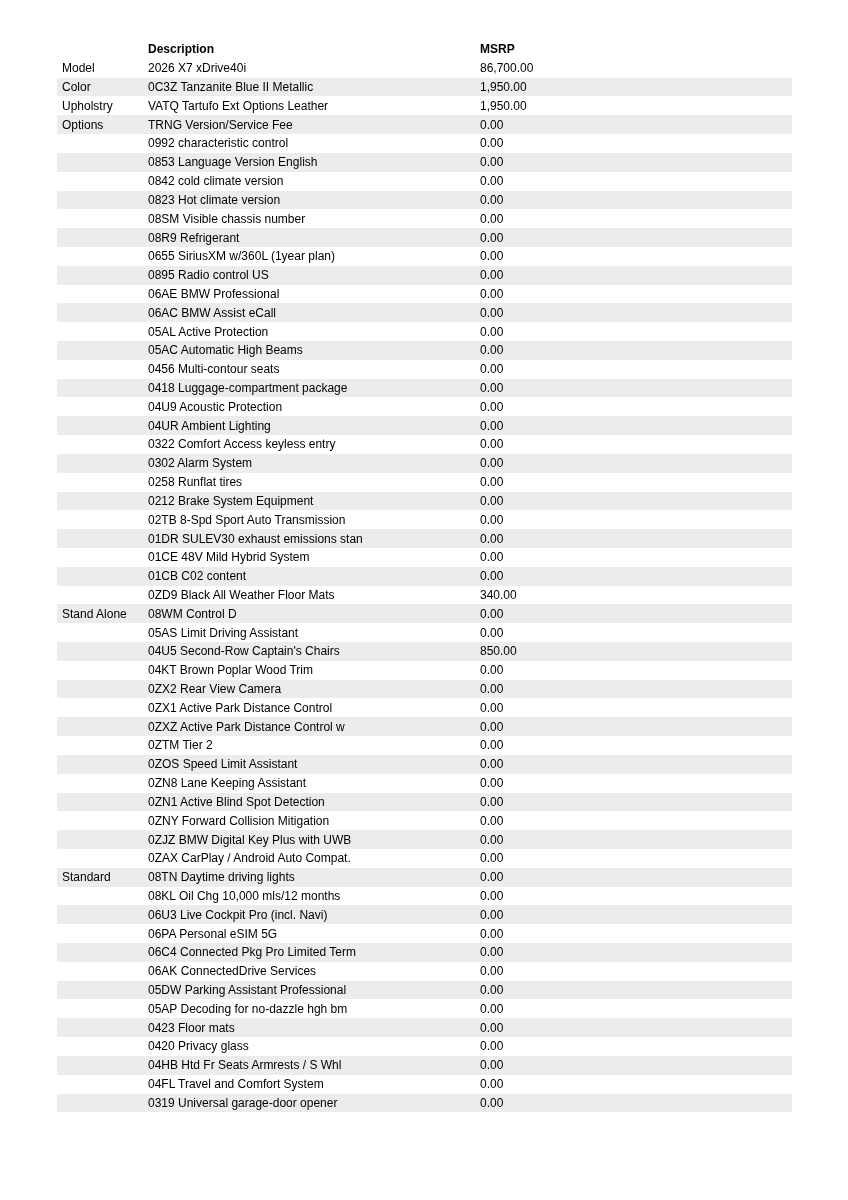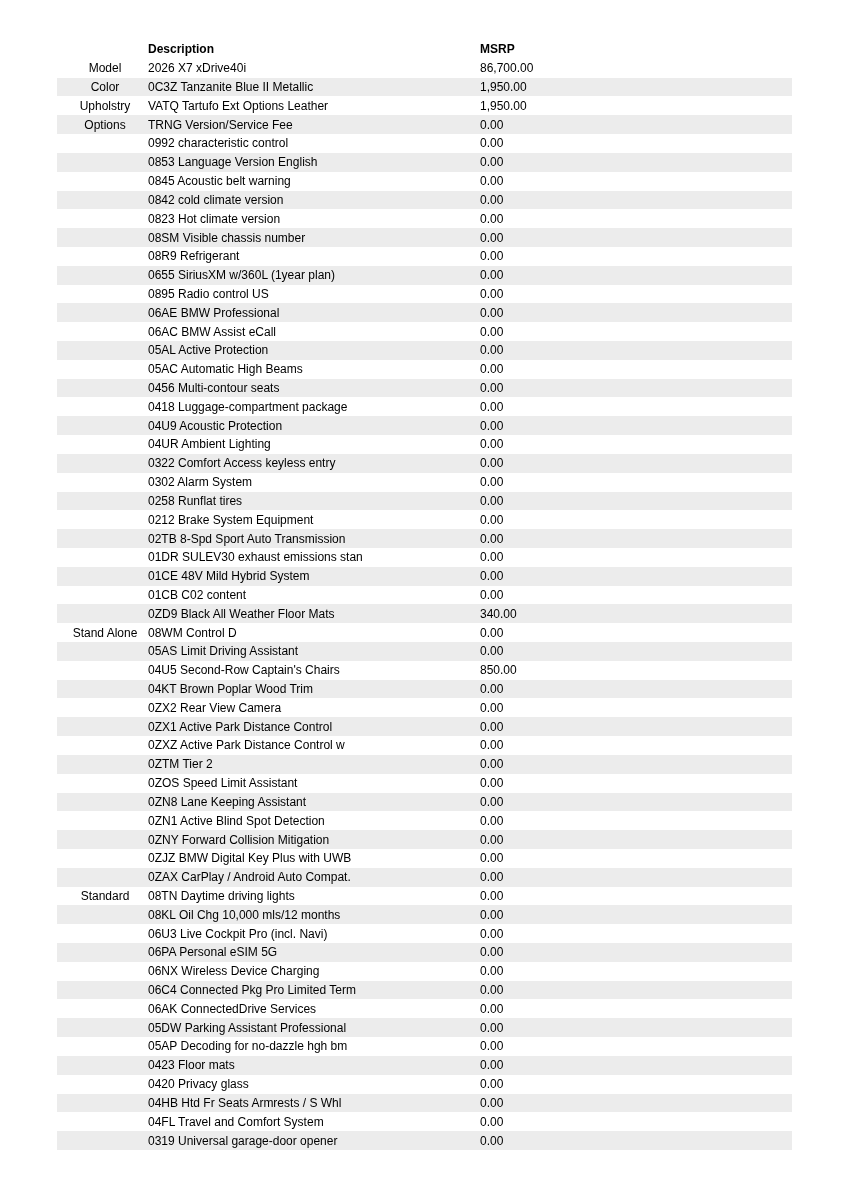--- a/index.html
+++ b/index.html
@@ -23,21 +23,21 @@
   th, td {
     height: 18.82px;
     padding: 0;
     vertical-align: middle;
     white-space: nowrap;
     overflow: hidden;
     font-weight: normal;
     text-align: left;
   }
   thead th { font-weight: bold; background: var(--bg); }
-  td.cat { padding-left: 5px; text-align: center; }
+  td.cat { padding-left: 5px; }
   th.msrp, td.msrp { text-align: left; }
   tbody tr:nth-child(even) td { background: var(--stripe); }
 </style>
 </head>
 <body>
 
 <div class="page">
   <table class="options-table">
     <colgroup>
       <col class="c-cat">
@@ -85,26 +85,20 @@
     <td class="fill"></td>
   </tr>
         <tr>
     <td class="cat"></td>
     <td class="desc">0853 Language Version English</td>
     <td class="msrp">0.00</td>
     <td class="fill"></td>
   </tr>
         <tr>
     <td class="cat"></td>
-    <td class="desc">0845 Acoustic belt warning</td>
-    <td class="msrp">0.00</td>
-    <td class="fill"></td>
-  </tr>
-        <tr>
-    <td class="cat"></td>
     <td class="desc">0842 cold climate version</td>
     <td class="msrp">0.00</td>
     <td class="fill"></td>
   </tr>
         <tr>
     <td class="cat"></td>
     <td class="desc">0823 Hot climate version</td>
     <td class="msrp">0.00</td>
     <td class="fill"></td>
   </tr>
@@ -332,26 +326,20 @@
   </tr>
         <tr>
     <td class="cat"></td>
     <td class="desc">06U3 Live Cockpit Pro (incl. Navi)</td>
     <td class="msrp">0.00</td>
     <td class="fill"></td>
   </tr>
         <tr>
     <td class="cat"></td>
     <td class="desc">06PA Personal eSIM 5G</td>
-    <td class="msrp">0.00</td>
-    <td class="fill"></td>
-  </tr>
-        <tr>
-    <td class="cat"></td>
-    <td class="desc">06NX Wireless Device Charging</td>
     <td class="msrp">0.00</td>
     <td class="fill"></td>
   </tr>
         <tr>
     <td class="cat"></td>
     <td class="desc">06C4 Connected Pkg Pro Limited Term</td>
     <td class="msrp">0.00</td>
     <td class="fill"></td>
   </tr>
         <tr>

